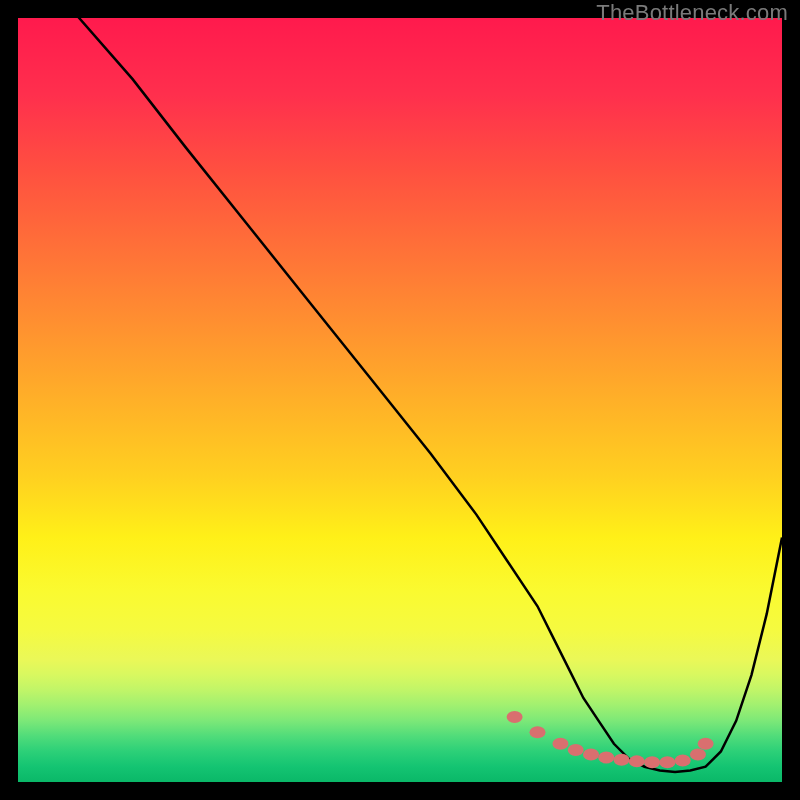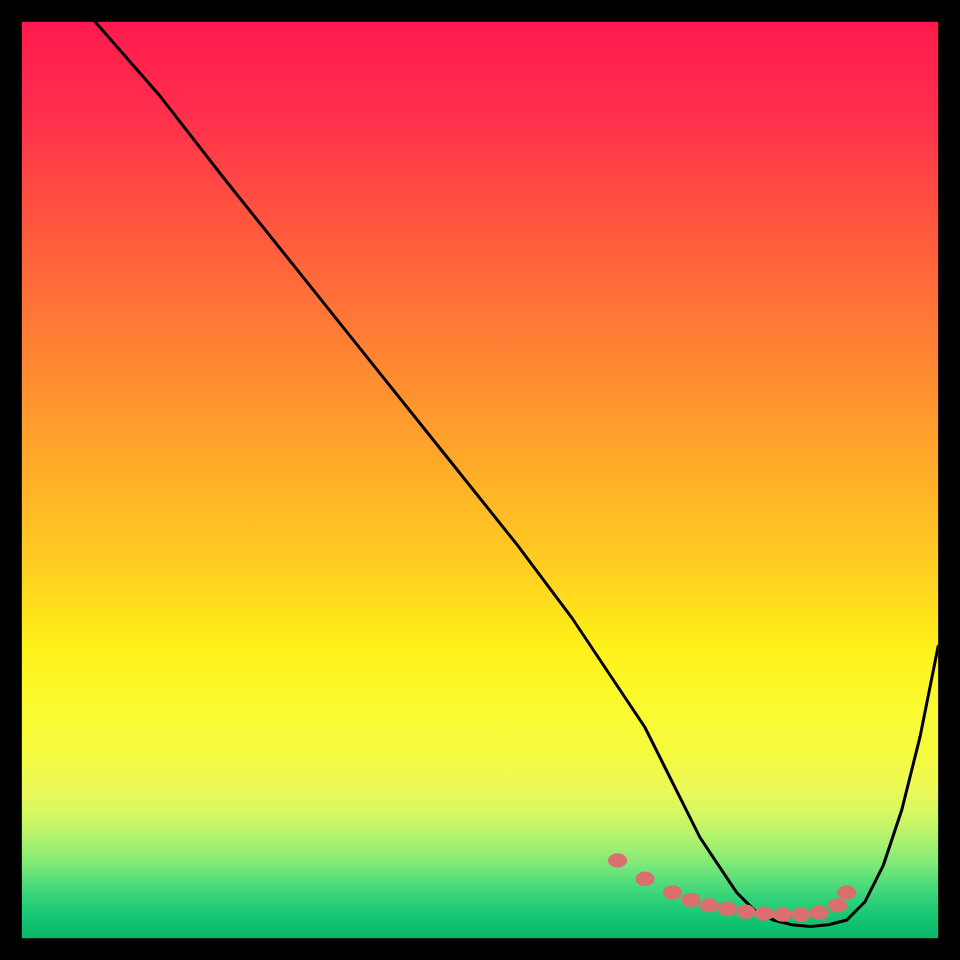--- a/index.html
+++ b/index.html
@@ -47,20 +47,21 @@
     top: 0;
     width: 764px;
     height: 764px;
     z-index: 3;
   }
 </style>
 </head>
 <body>
 
 <div class="container">
+  <div class="watermark">TheBottleneck.com</div>
   <div class="plot">
     <svg class="gradient" viewBox="0 0 764 764" preserveAspectRatio="none">
       <defs>
         <linearGradient id="bg" x1="0" y1="0" x2="0" y2="1">
             <stop offset="0.00%" stop-color="#ff1a4d"></stop>
             <stop offset="10.00%" stop-color="#ff2f4d"></stop>
             <stop offset="20.00%" stop-color="#ff5040"></stop>
             <stop offset="30.00%" stop-color="#ff7038"></stop>
             <stop offset="40.00%" stop-color="#ff9030"></stop>
             <stop offset="50.00%" stop-color="#ffb028"></stop>

